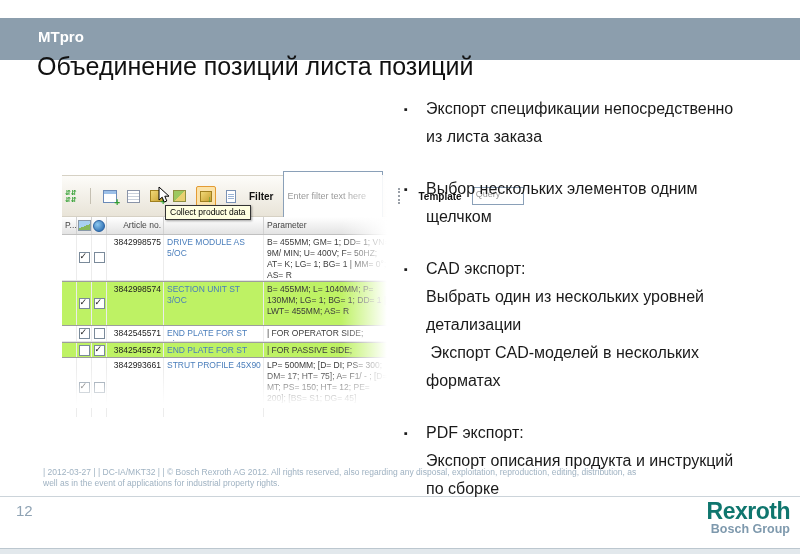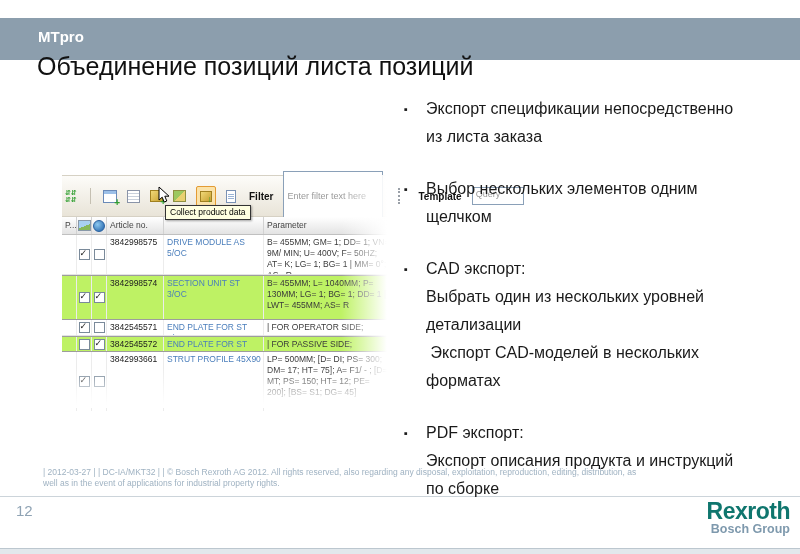--- a/index.html
+++ b/index.html
@@ -42,21 +42,21 @@
   .filter-input::placeholder{color:#9a9a9a;}
   .template-dd{width:44px;height:14px;border:1px solid #8aa0b8;background:#fff;font-size:9px;color:#999;
                padding:1px 3px;overflow:hidden;white-space:nowrap;flex:none;}
 
   
   .tbl{position:relative;}
   .trow,.thead{display:flex;width:331px;box-sizing:border-box;}
   .thead{height:18px;background:linear-gradient(#ffffff,#e3e3e3);border-bottom:1px solid #c0c0c0;}
   .hc{font-size:8.5px;color:#444;padding:3px 2px 0 3px;border-right:1px solid #d2d2d2;box-sizing:border-box;overflow:hidden;white-space:nowrap;}
   .c{font-size:8.5px;line-height:11px;padding:2px 2px 0 3px;border-right:1px solid #ececec;box-sizing:border-box;overflow:hidden;}
-  .w-p{width:15px;}.w-cb{width:15px;}.w-art{width:57px;}.w-desc{width:100px;}.w-param{width:129px;border-right:none;}
+  .w-p{width:15px;}.w-cb{width:15px;}.w-art{width:57px;text-align:right;}.w-desc{width:100px;}.w-param{width:129px;border-right:none;}
   .trow{background:#fff;border-bottom:1px solid #e4e4e4;}
   .trow.selected{background:#bef264;border-top:1px solid #9d9d9d;border-bottom:1px solid #9d9d9d;}
   .c-art{color:#222;}
   .c-desc{color:#4A7EBB;}
   .c-param{color:#3a3a3a;}
   .c-cb{display:flex;align-items:center;justify-content:center;padding:0;}
   .cb{width:9px;height:9px;border:1px solid #7a8a9a;background:#fff;display:inline-block;position:relative;}
   .cb.checked::after{content:"✓";position:absolute;left:0;top:-2px;font-size:9px;font-weight:bold;color:#222;}
   .ico-pic{width:11px;height:9px;border:1px solid #8898a8;background:linear-gradient(160deg,#a8d0f0 55%,#88b858 55%);margin-top:3px;}
   .ico-globe{width:10px;height:10px;border-radius:50%;border:1px solid #2860a0;margin-top:3px;
@@ -130,21 +130,21 @@
             <span class="ico-pic"></span>
           </div>
         <div class="hc w-cb hc-ico">
             <span class="ico-globe"></span>
           </div>
         <div class="hc w-art">Article no.</div>
         <div class="hc w-desc"></div>
         <div class="hc w-param">Parameter</div>
       </div>
 
-      <div class="trow" style="height:40px">
+      <div class="trow" style="height:46px">
         <div class="c w-p"></div>
         <div class="c w-cb c-cb">
             <span class="cb checked"></span>
           </div>
         <div class="c w-cb c-cb">
             <span class="cb"></span>
           </div>
         <div class="c w-art c-art">3842998575</div>
         <div class="c w-desc c-desc">DRIVE MODULE AS 5/OC</div>
         <div class="c w-param c-param">B= 455MM; GM= 1; DD= 1; VN= 9M/ MIN; U= 400V; F= 50HZ; AT= K; LG= 1; BG= 1 | MM= 0°; AS= R</div>

